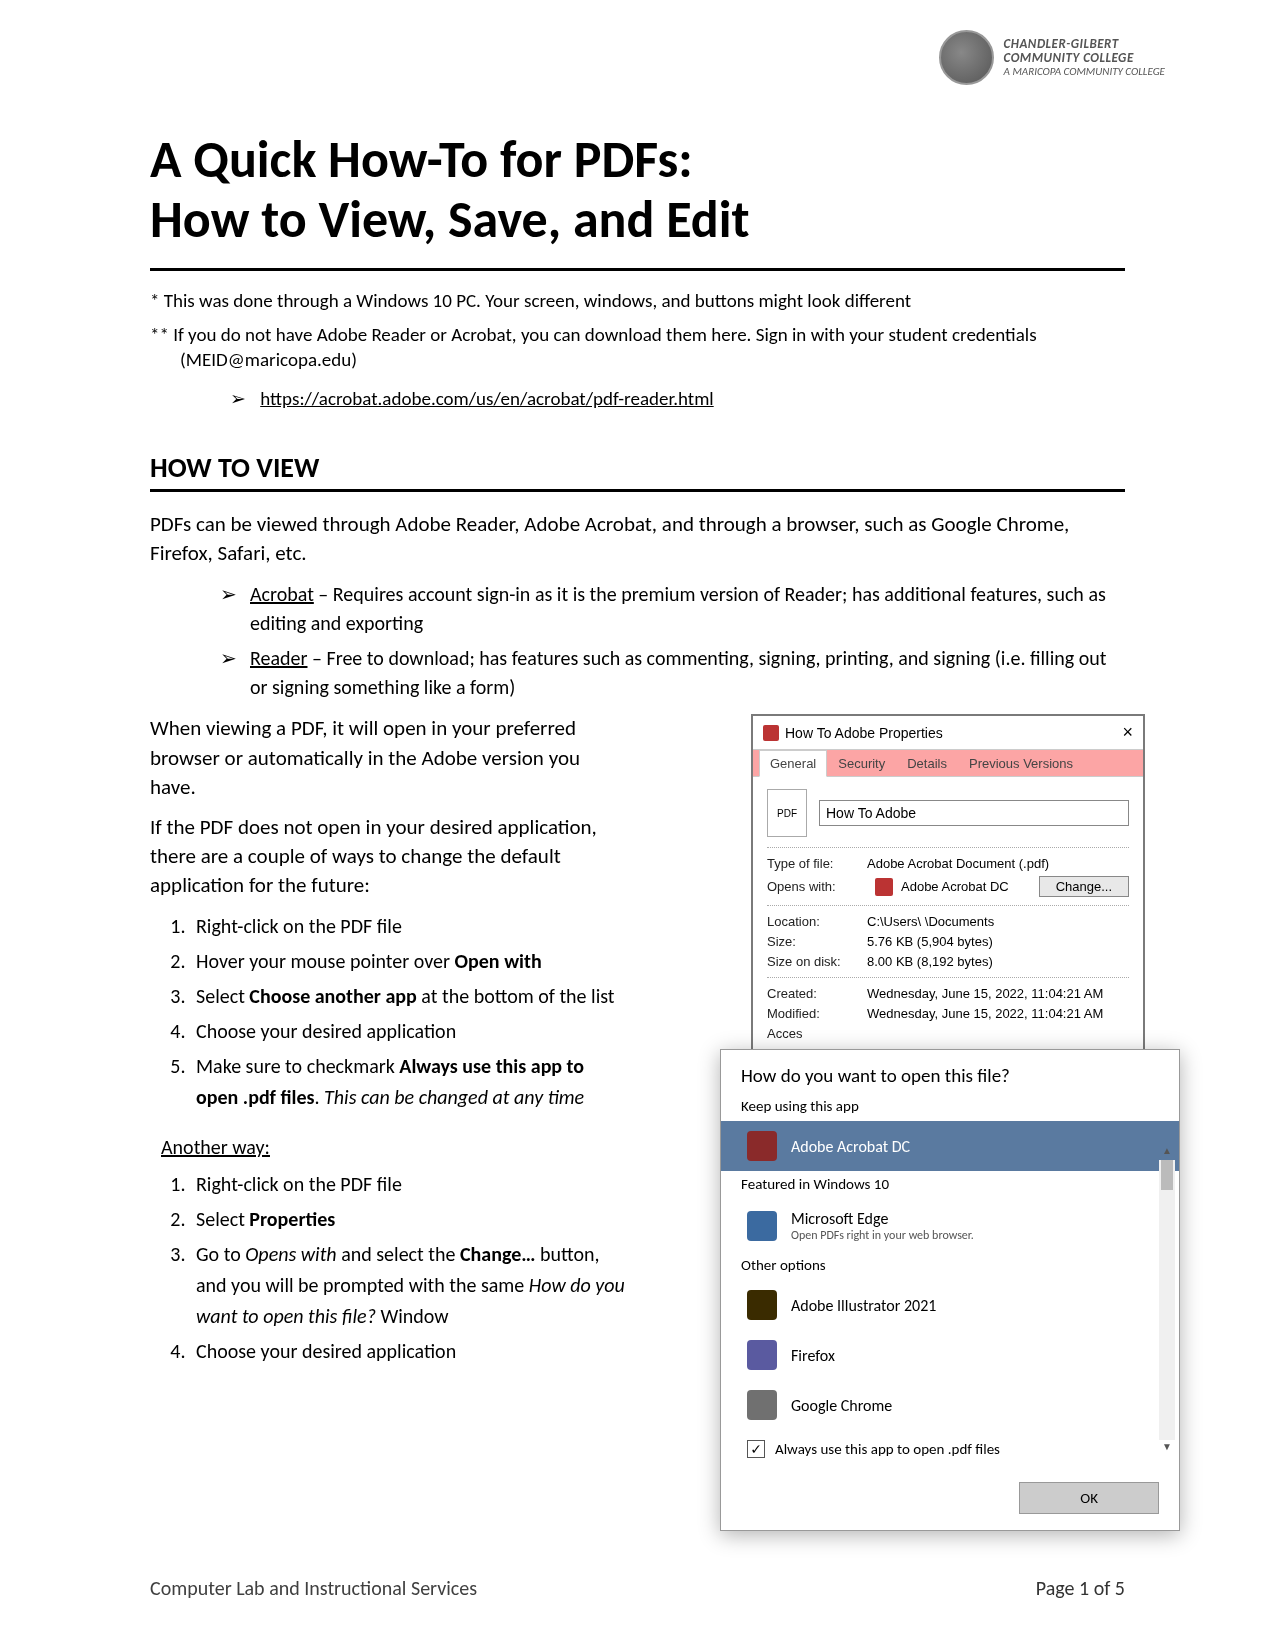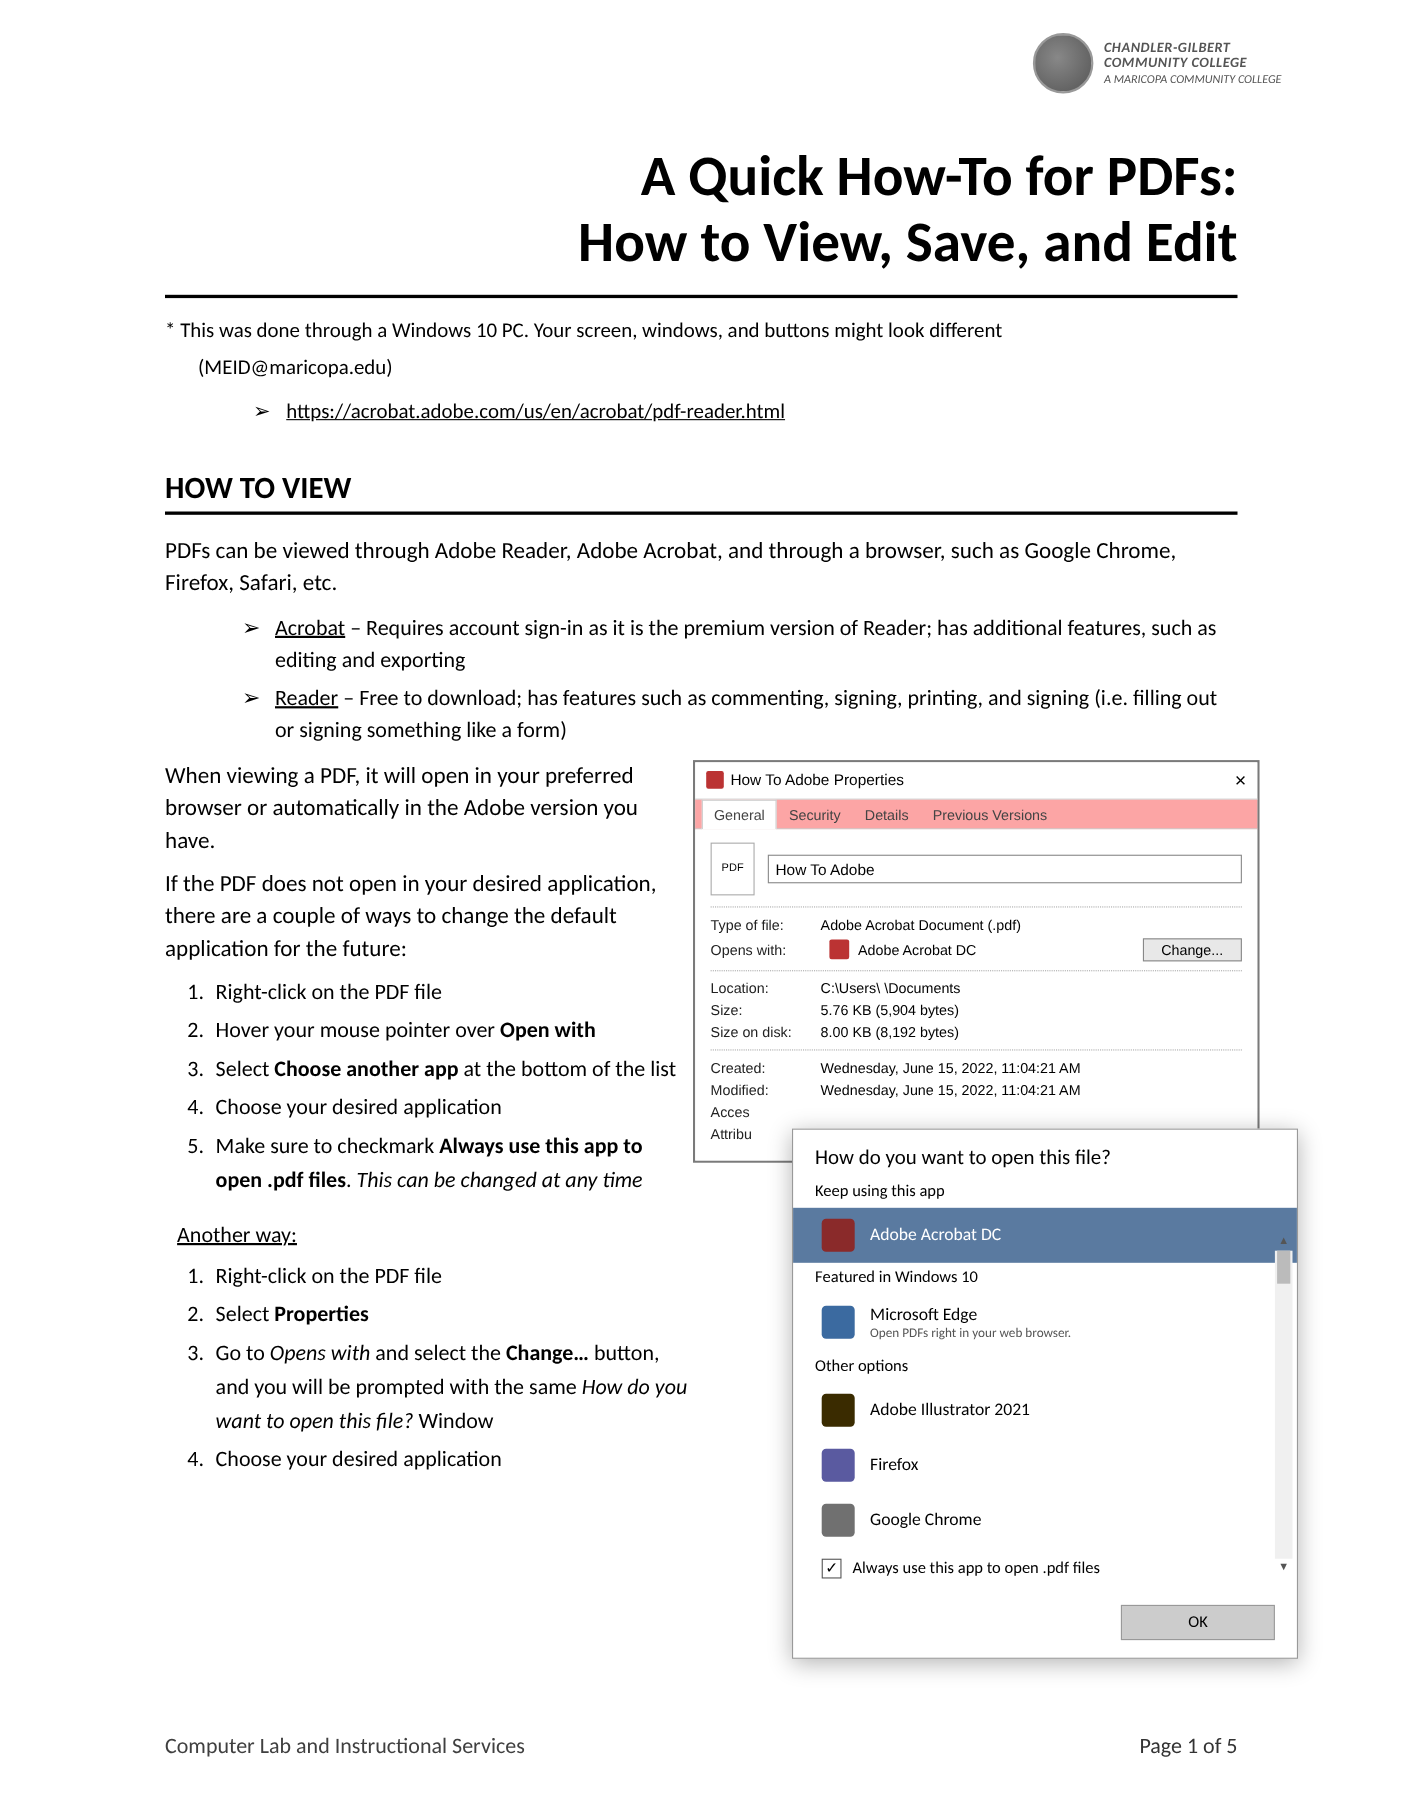--- a/index.html
+++ b/index.html
@@ -27,21 +27,21 @@
     border-radius: 50%;
     background: radial-gradient(circle at 40% 40%, #888, #555);
     border: 2px solid #999;
   }
   .logo-text { font-size: 13px; line-height: 1.1; color:#555; }
   .logo-text .l1 { font-weight: bold; letter-spacing: 0.5px; }
   .logo-text .l2 { font-weight: bold; letter-spacing: 0.5px; }
   .logo-text .l3 { font-size: 11px; }
 
   .title-block {
-    text-align: right;
+    text-align: left;
     margin-top: 90px;
     margin-bottom: 10px;
   }
   .title-block h1 {
     font-size: 52px;
     font-weight: bold;
     line-height: 1.15;
   }
   .title-rule {
     border-bottom: 3px solid #000;
@@ -101,21 +101,21 @@
     margin-bottom: 8px;
     margin-left: 11px;
   }
   .ital { font-style: italic; }
 
   
   .props-dialog {
     position: absolute;
     top: 0;
     right: -20px;
-    width: 515px;
+    width: 394px;
     border: 2px solid #7a7a7a;
     background: #f0f0f0;
     font-family: "Segoe UI", Arial, sans-serif;
     font-size: 14px;
     color:#000;
   }
   .props-title {
     display:flex; align-items:center; justify-content:space-between;
     padding: 6px 10px;
     background:#fff;
@@ -218,20 +218,21 @@
 <div class="title-block">
   <h1>
     <span>A Quick How-To for PDFs:</span><br>
     <span>How to View, Save, and Edit</span>
   </h1>
 </div>
 <div class="title-rule"></div>
 
 <p class="note">* This was done through a Windows 10 PC. Your screen, windows, and buttons might look different</p>
 <p class="note">
+  <span>** If you do not have Adobe Reader or Acrobat, you can download them here. Sign in with your student credentials</span>
   <span class="indent">(MEID@maricopa.edu)</span>
 </p>
 <p class="bullet-link">
   <a href="#">https://acrobat.adobe.com/us/en/acrobat/pdf-reader.html</a>
 </p>
 
 <div class="section-h">HOW TO VIEW</div>
 <div class="section-rule"></div>
 
 <p class="body-p">PDFs can be viewed through Adobe Reader, Adobe Acrobat, and through a browser, such as Google Chrome, Firefox, Safari, etc.</p>

